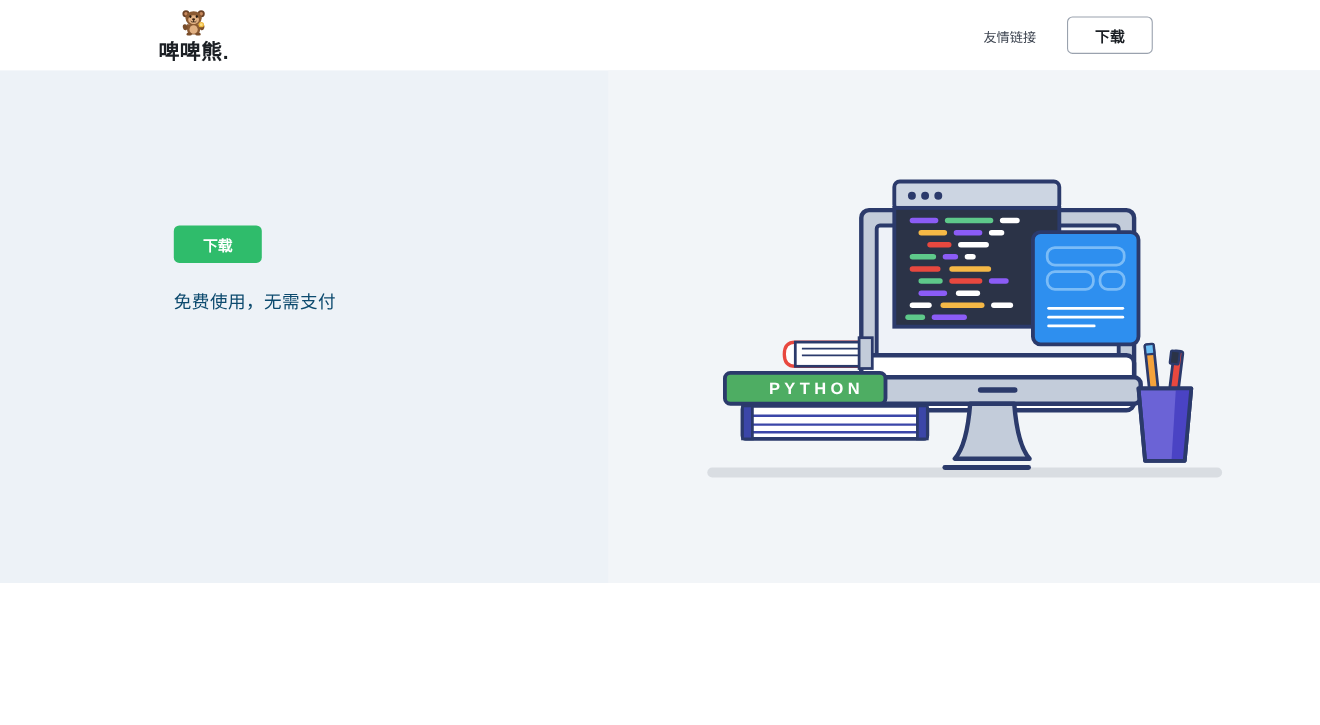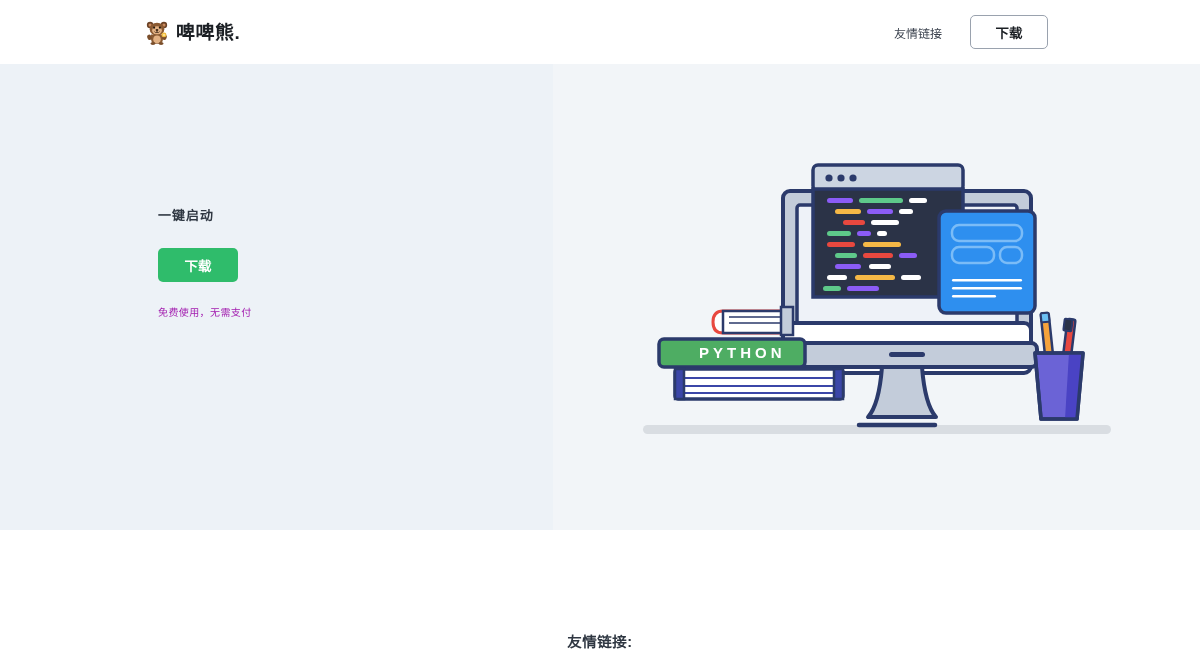--- a/index.html
+++ b/index.html
@@ -17,20 +17,21 @@
     position: absolute; top: 0; left: 0;
     width: 1200px; height: 64px;
     background: #ffffff;
     display: flex; align-items: center;
   }
   .brand {
     position: absolute; left: 144px; top: 50%;
     transform: translateY(-50%);
     display: flex; align-items: center; gap: 6px;
     cursor: pointer;
+    flex-direction: column;
   }
   .brand-mark { width: 26px; height: 26px; display: block; }
   .brand-text {
     font-size: 19px; font-weight: 700; color: #1b1f24;
     letter-spacing: .5px; line-height: 1;
   }
   .nav-right {
     position: absolute; right: 152px; top: 50%;
     transform: translateY(-50%);
     display: flex; align-items: center; gap: 28px;
@@ -65,21 +66,21 @@
     letter-spacing: .5px; margin: 0 0 26px 0; line-height: 1.15;
   }
   .btn-primary {
     width: 80px; height: 34px;
     background: #2fbc6b; border: none; border-radius: 5px;
     color: #ffffff; font-size: 13.5px; font-weight: 700;
     font-family: inherit;
     display: flex; align-items: center; justify-content: center;
     cursor: pointer; margin-bottom: 22px;
   }
-  .subnote { font-size: 10px; color: #a21caf; margin: 0; letter-spacing: .4px; }
+  .subnote { font-size: 16px; color: #0c4a6e; margin: 0; letter-spacing: .4px; }
 
   .hero-art {
     position: absolute; left: 553px; top: 0;
     width: 647px; height: 466px;
     background: #f2f5f8;
     display: flex; align-items: center; justify-content: center;
   }
   .hero-art svg { display: block; }
 
   
@@ -135,21 +136,20 @@
 
   <nav class="nav-right">
     <a class="nav-link" href="#">友情链接</a>
     <button class="btn-outline">下载</button>
   </nav>
 </header>
 
 <section class="hero">
 
   <div class="hero-copy">
-    <p class="eyebrow">一键启动</p>
     <button class="btn-primary">下载</button>
     <p class="subnote">免费使用，无需支付</p>
   </div>
 
   <div class="hero-art">
     <svg width="480" height="300" viewBox="0 0 480 300">
 
       <rect x="6" y="278" width="468" height="9" rx="4.5" fill="#d9dde2"></rect>
 
       <g>
@@ -236,21 +236,20 @@
         <rect x="427" y="172" width="8" height="12" rx="1" fill="#2b3347" stroke="#2b3a6b" stroke-width="2" transform="rotate(7 431 178)"></rect>
         <path d="M398 206 l48 0 l-6 66 l-36 0 z" fill="#6b63d6" stroke="#2b3a6b" stroke-width="3.5" stroke-linejoin="round"></path>
         <path d="M432 206 l-4 66 l12 0 l6 -66 z" fill="#4a43c4"></path>
         <path d="M398 206 l48 0 l-6 66 l-36 0 z" fill="none" stroke="#2b3a6b" stroke-width="3.5" stroke-linejoin="round"></path>
       </g>
     </svg>
   </div>
 </section>
 
 <footer class="footer">
-  <div class="footer-title">友情链接:</div>
   <div class="footer-links">
     <a class="footer-link" href="#">友情链接</a>
     <a class="footer-link" href="#">友情链接</a>
     <a class="footer-link" href="#">友情链接</a>
     <a class="footer-link" href="#">友情链接</a>
     <a class="footer-link" href="#">友情链接</a>
     <a class="footer-link" href="#">友情链接</a>
     <a class="footer-link" href="#">友情链接</a>
     <a class="footer-link" href="#">友情链接</a>
   </div>

